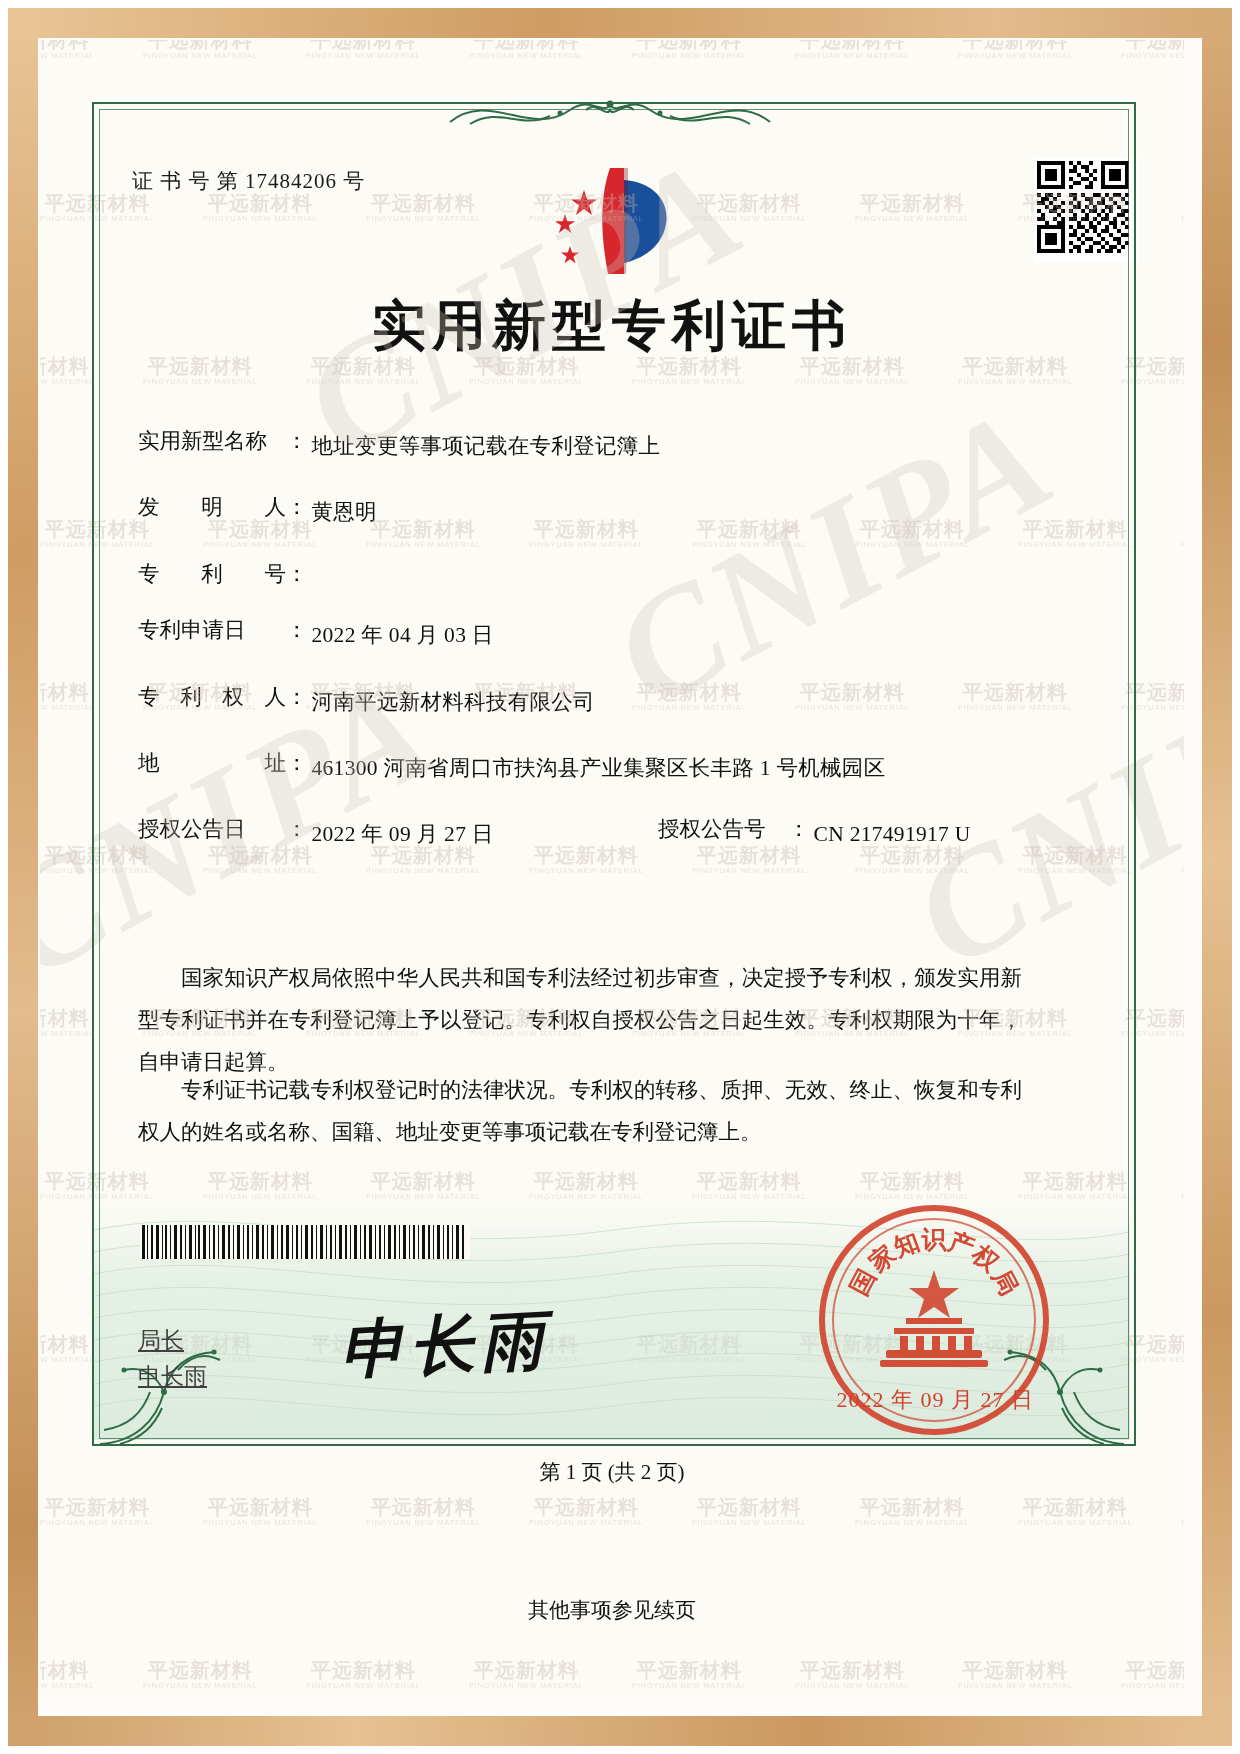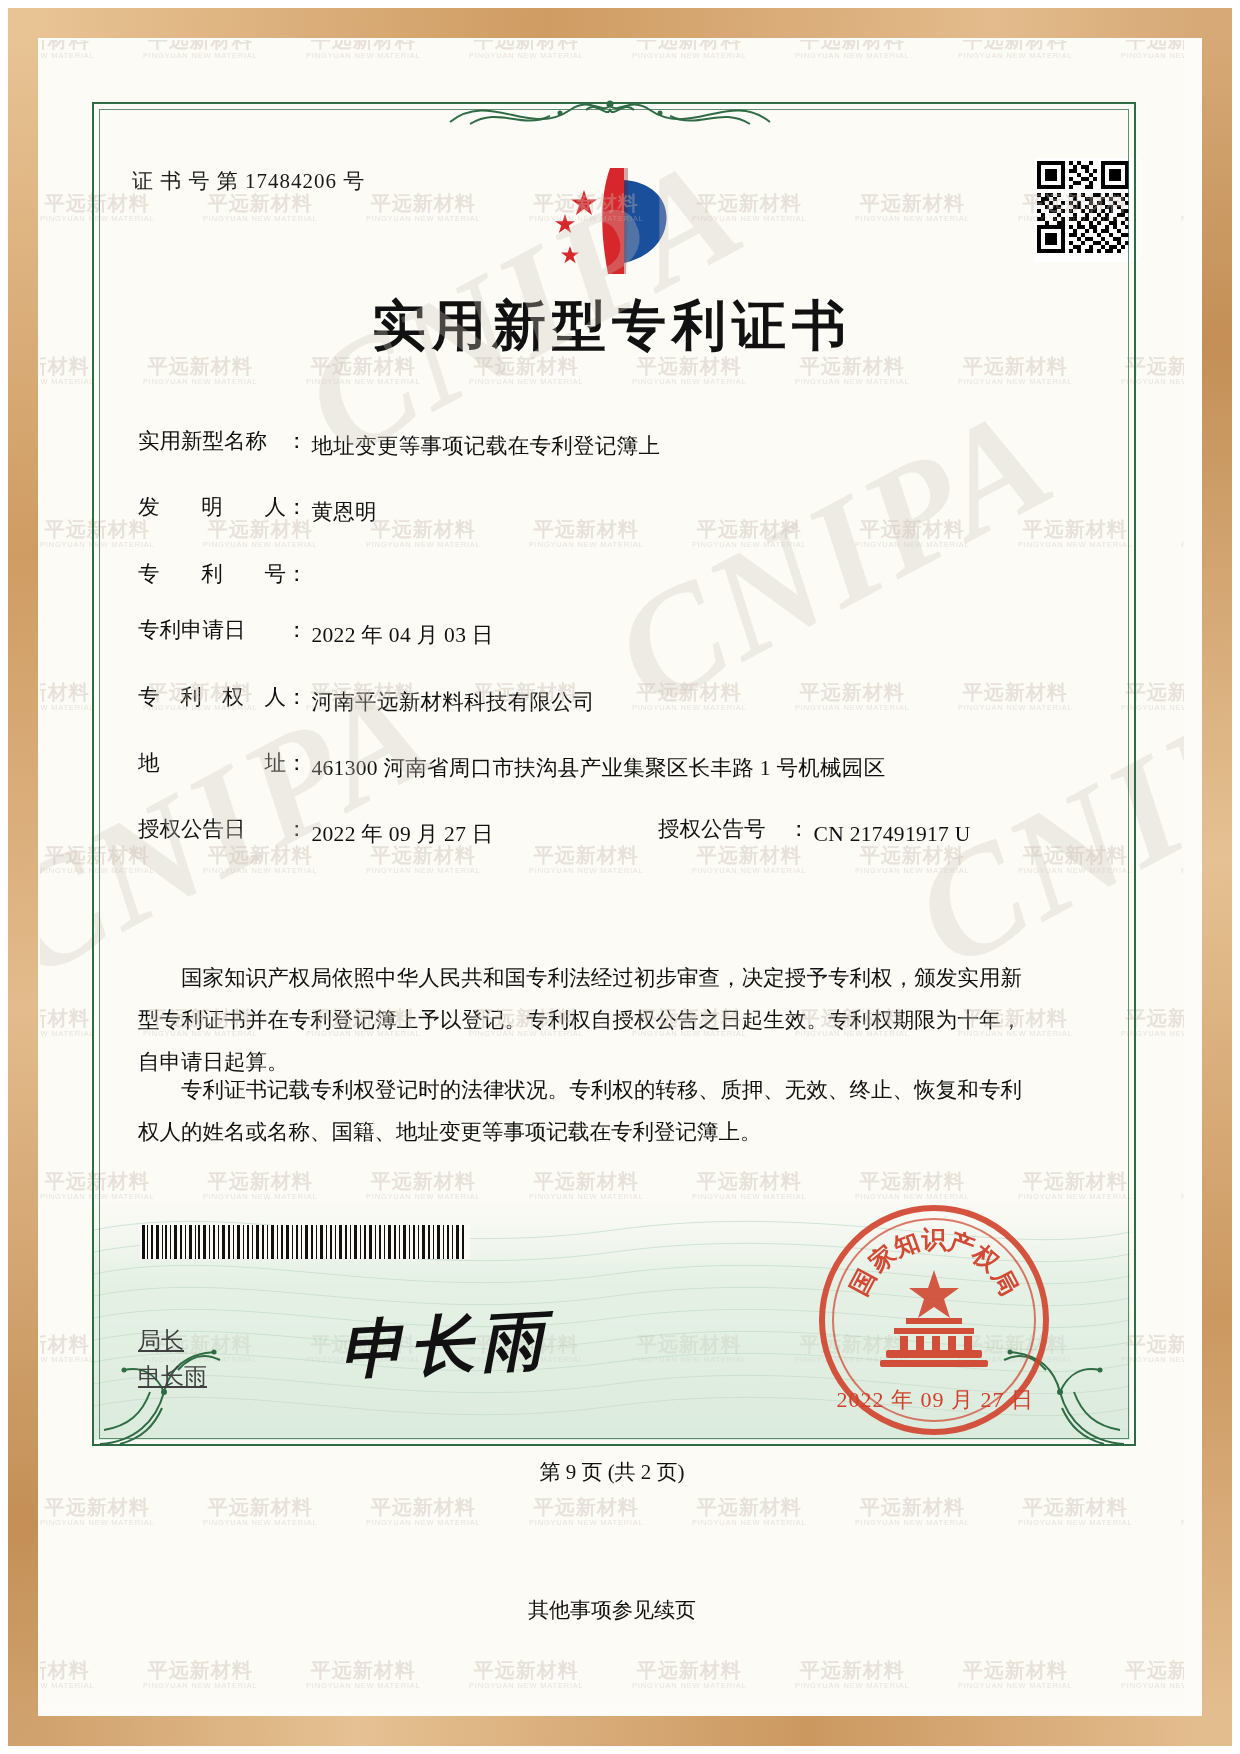--- a/index.html
+++ b/index.html
@@ -1044,17 +1044,17 @@
         <text x="120" y="48" text-anchor="middle" transform="rotate(-40 120 120)">家</text>
         <text x="120" y="48" text-anchor="middle" transform="rotate(-20 120 120)">知</text>
         <text x="120" y="48" text-anchor="middle" transform="rotate(0 120 120)">识</text>
         <text x="120" y="48" text-anchor="middle" transform="rotate(20 120 120)">产</text>
         <text x="120" y="48" text-anchor="middle" transform="rotate(40 120 120)">权</text>
         <text x="120" y="48" text-anchor="middle" transform="rotate(62 120 120)">局</text>
       </g>
     </svg>
     <div class="seal-date">2022 年 09 月 27 日</div>
 
-    <div class="page-no">第 9 页 (共 2 页)</div>
+    <div class="page-no">第 1 页 (共 2 页)</div>
     <div class="footnote">其他事项参见续页</div>
 
   </div>
 </div>
 
 </body></html>

